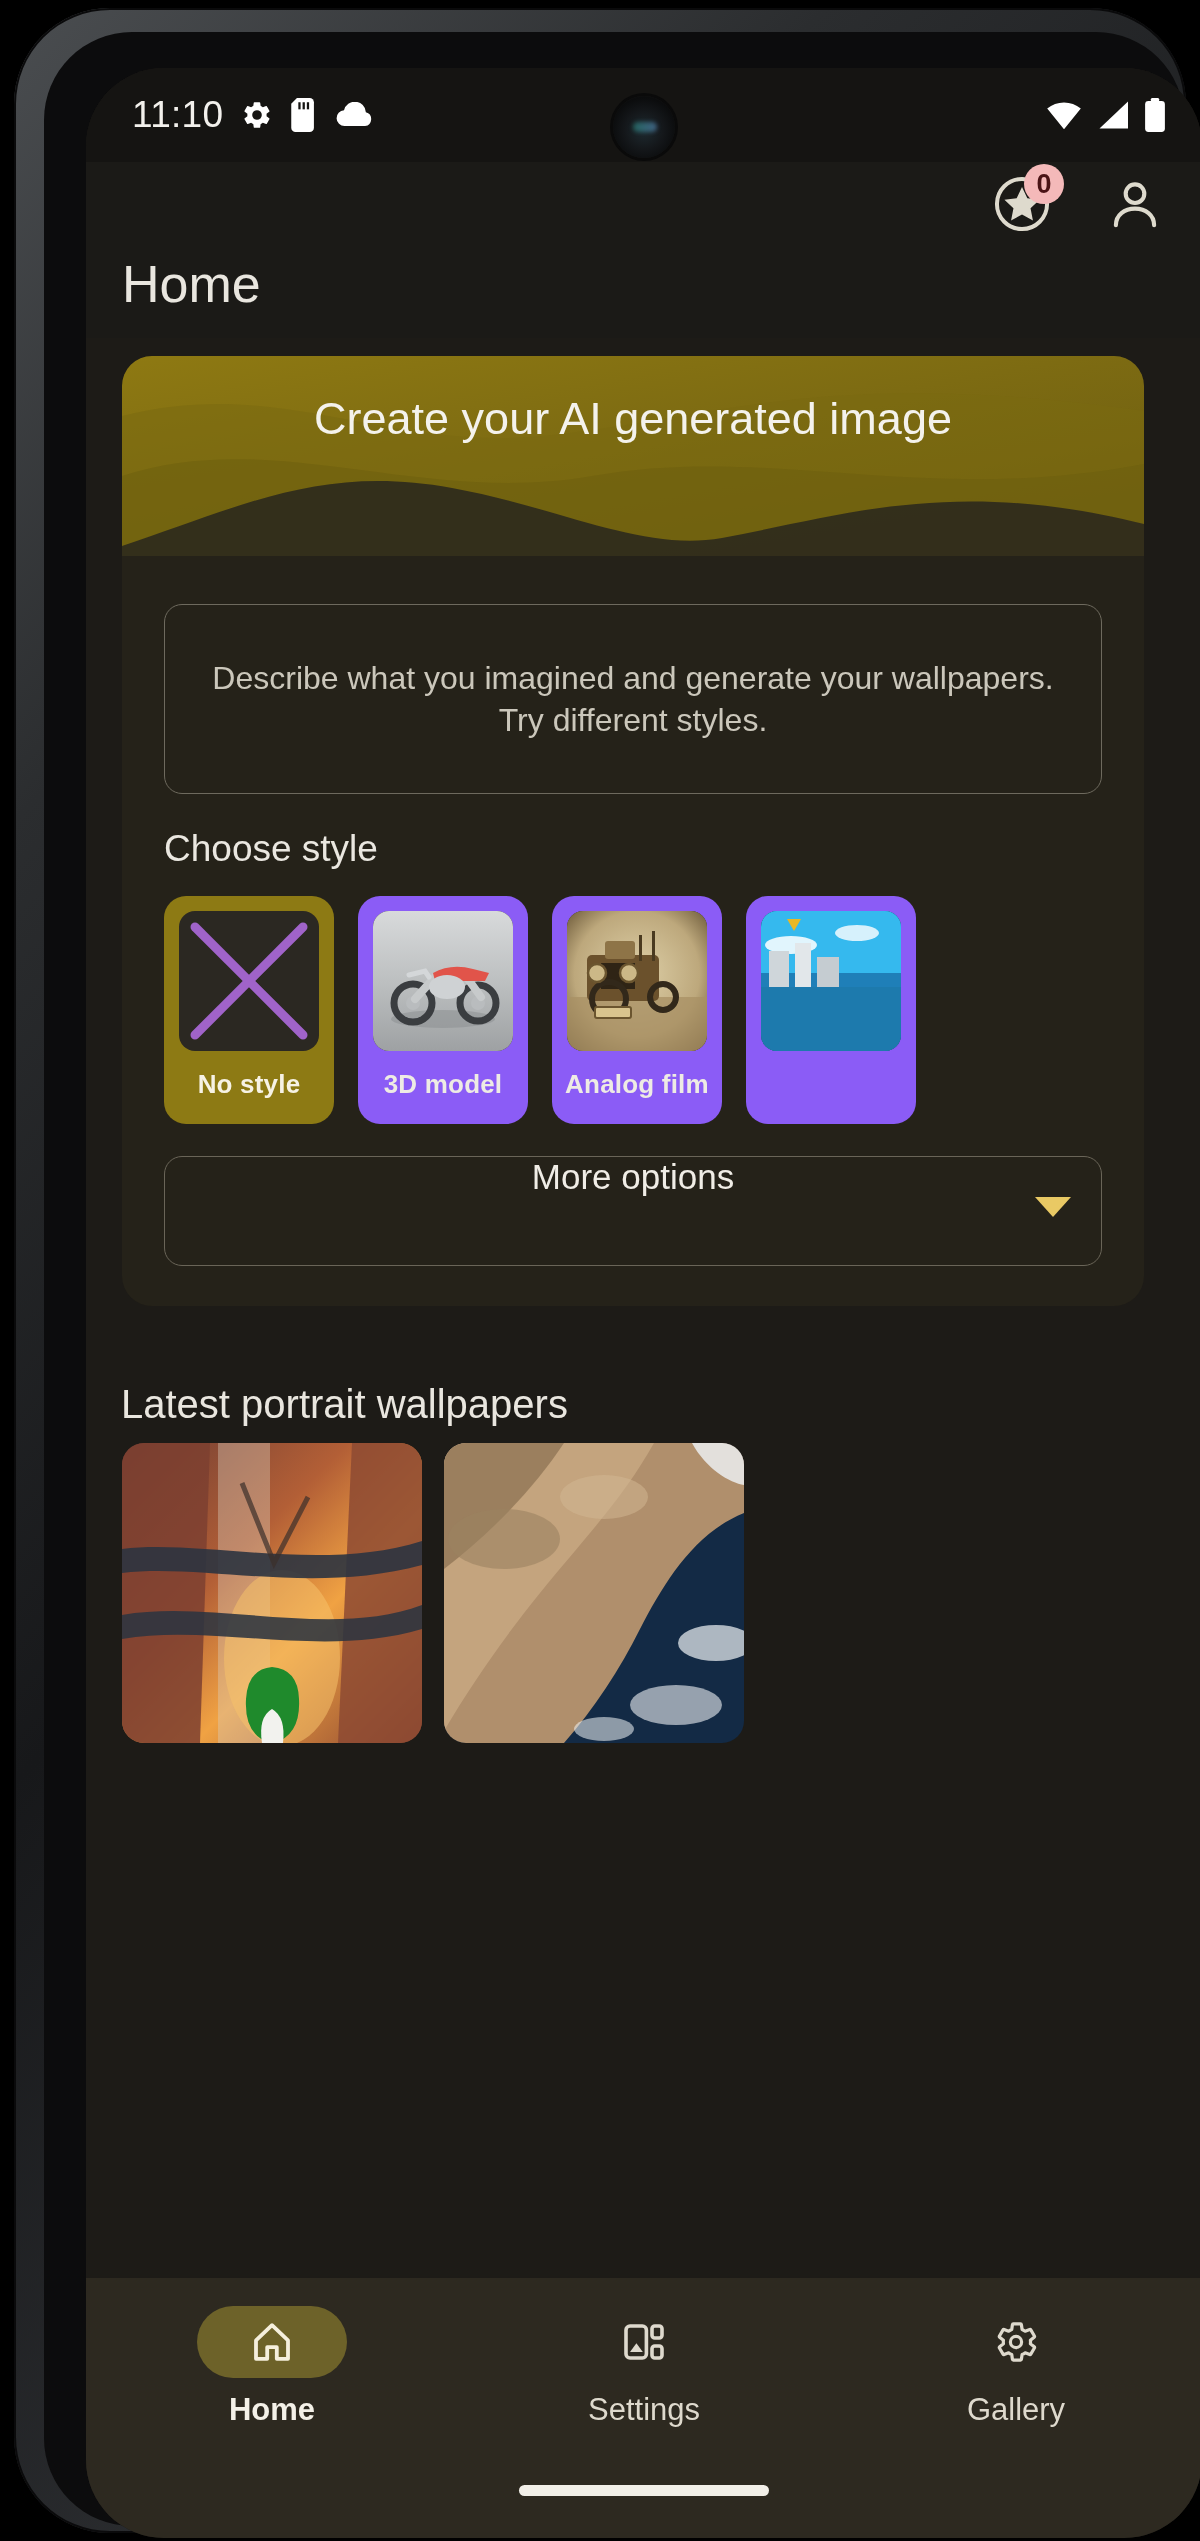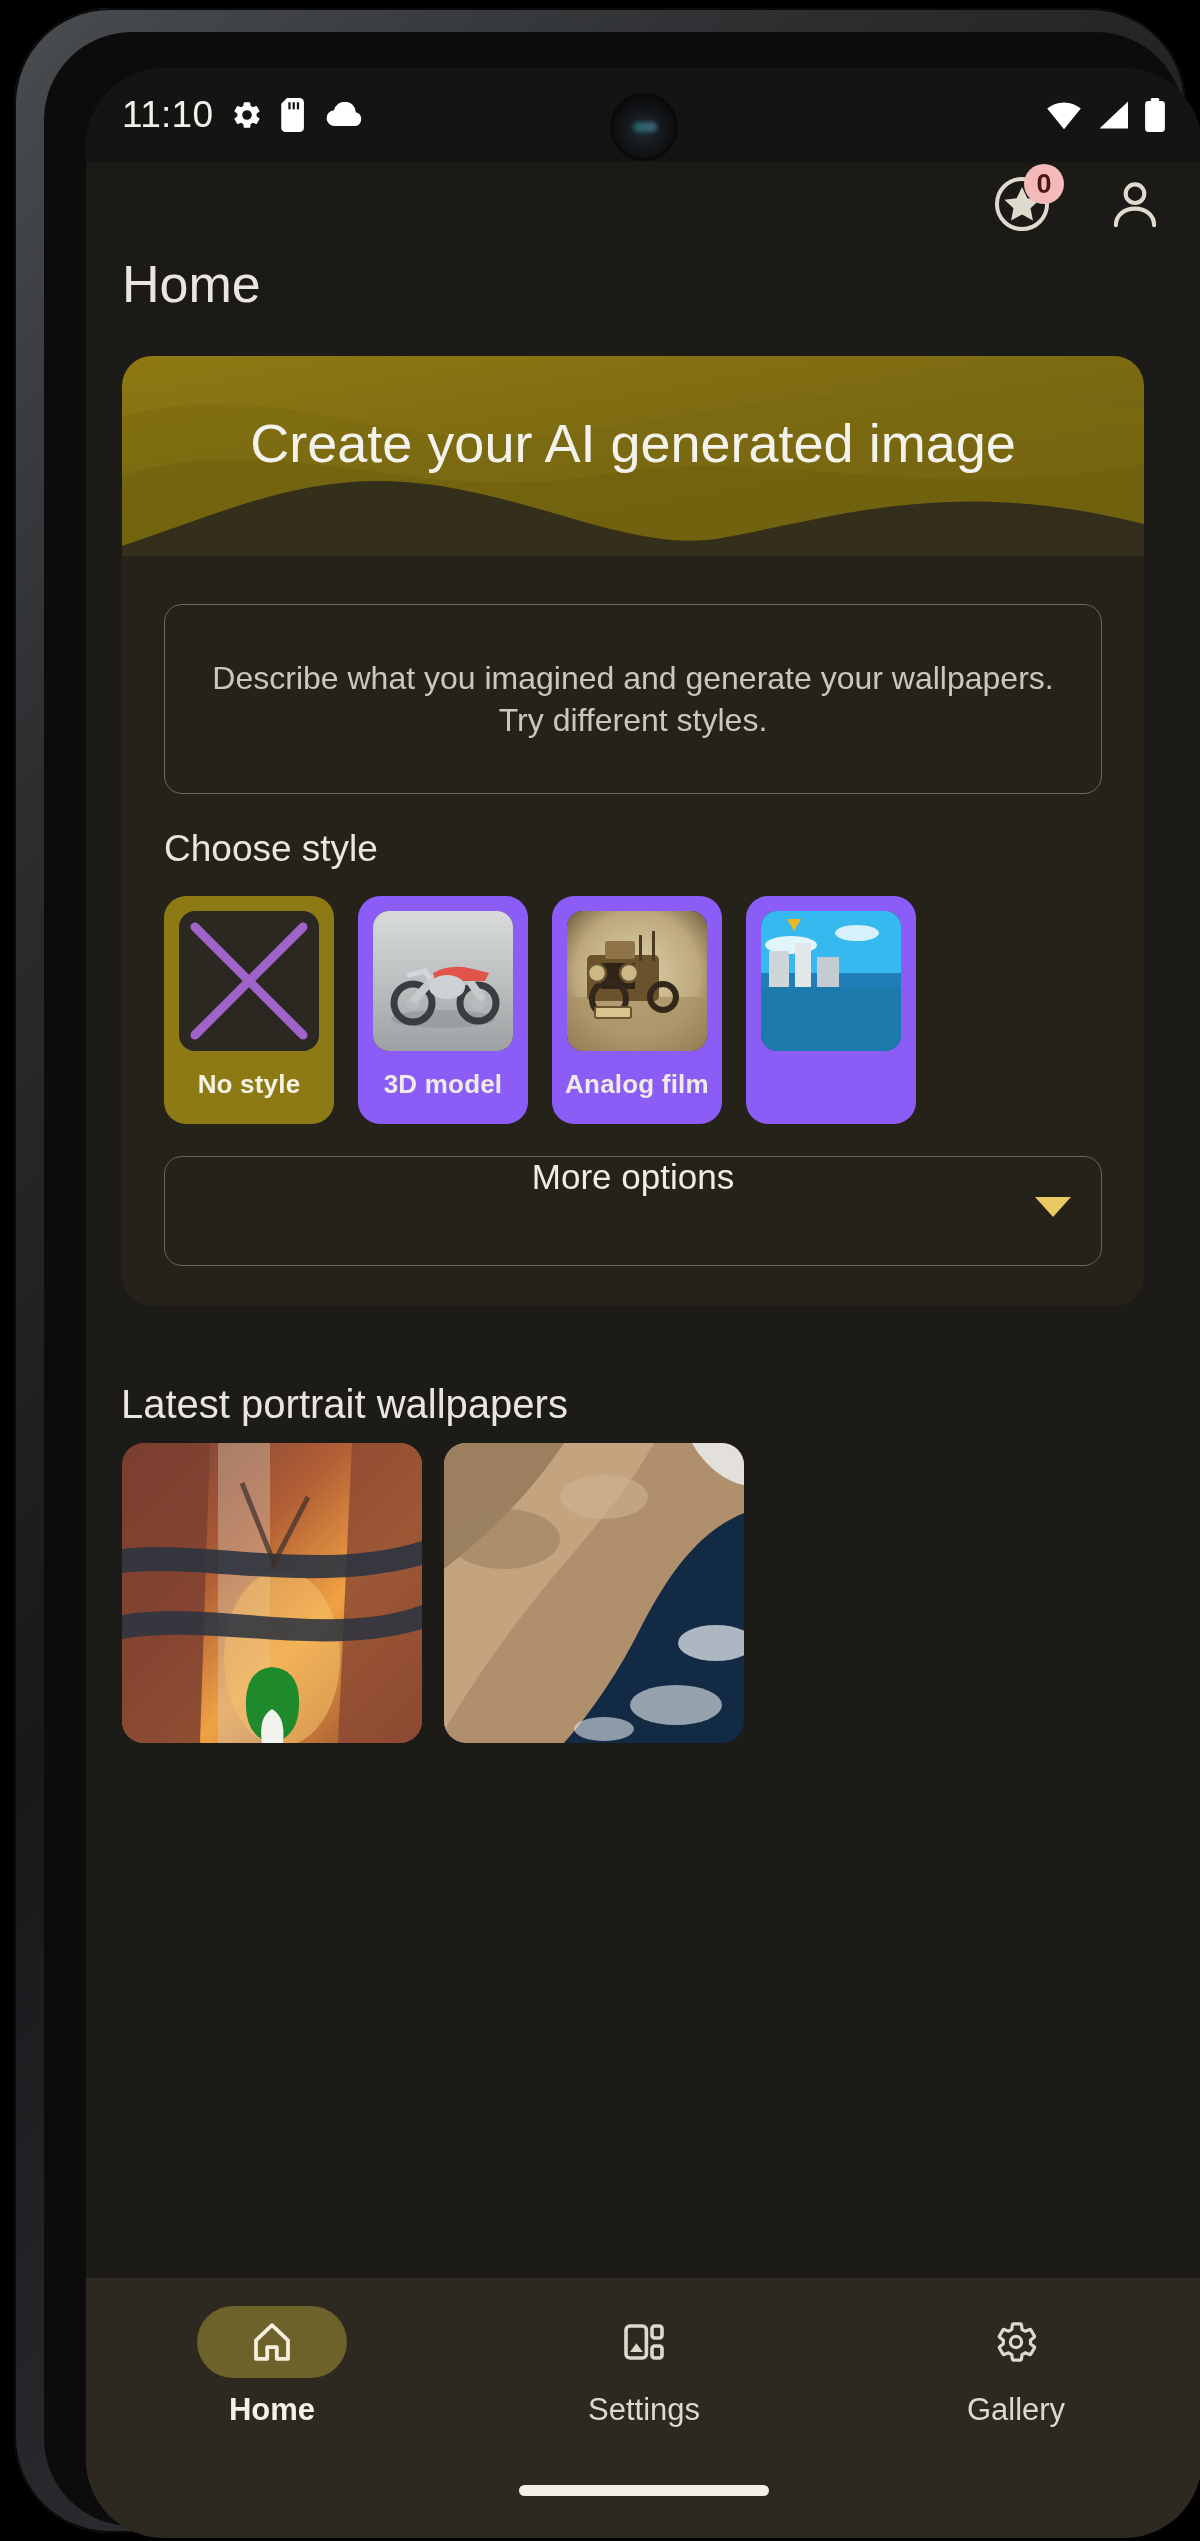--- a/index.html
+++ b/index.html
@@ -45,21 +45,21 @@
   
   #status-bar {
     position: absolute; left: 0; top: 0;
     width: 1116px; height: 94px;
     background: #151412;
     display: flex; align-items: center;
     padding: 0 36px;
   }
   #status-left { display: flex; align-items: center; gap: 18px; }
   #status-clock {
-    color: #f2f0ec; font-size: 37px; letter-spacing: 0.3px;
+    color: #f2f0ec; font-size: 37px; letter-spacing: 0.3px; margin-left: 10px;
   }
   #status-right {
     margin-left: auto; display: flex; align-items: center; gap: 14px;
   }
   .sb-ico { display: block; }
 
   
   #camera-hole {
     position: absolute;
     left: 527px; top: 28px;
@@ -118,23 +118,23 @@
     overflow: hidden;
   }
   #hero-banner {
     position: relative;
     width: 1022px; height: 200px;
     background: linear-gradient(170deg,#8e7912 0%,#7d6b12 45%,#6a5b10 100%);
     overflow: hidden;
   }
   #hero-banner svg { position: absolute; left: 0; top: 0; }
   #hero-title {
-    position: absolute; left: 0; right: 0; top: 56px;
+    position: absolute; left: 0; right: 0; top: 36px;
     text-align: center; color: #f4f2ec;
-    font-size: 54px; line-height: 1.18;
+    font-size: 45px; line-height: 1.18;
     padding: 0 66px;
   }
   #prompt-field {
     position: absolute; left: 42px; top: 248px;
     width: 938px; height: 190px;
     border: 1.6px solid #6e6a5e;
     border-radius: 18px;
     background: transparent;
     display: flex; align-items: center; justify-content: center;
     padding: 16px 44px; cursor: text;

